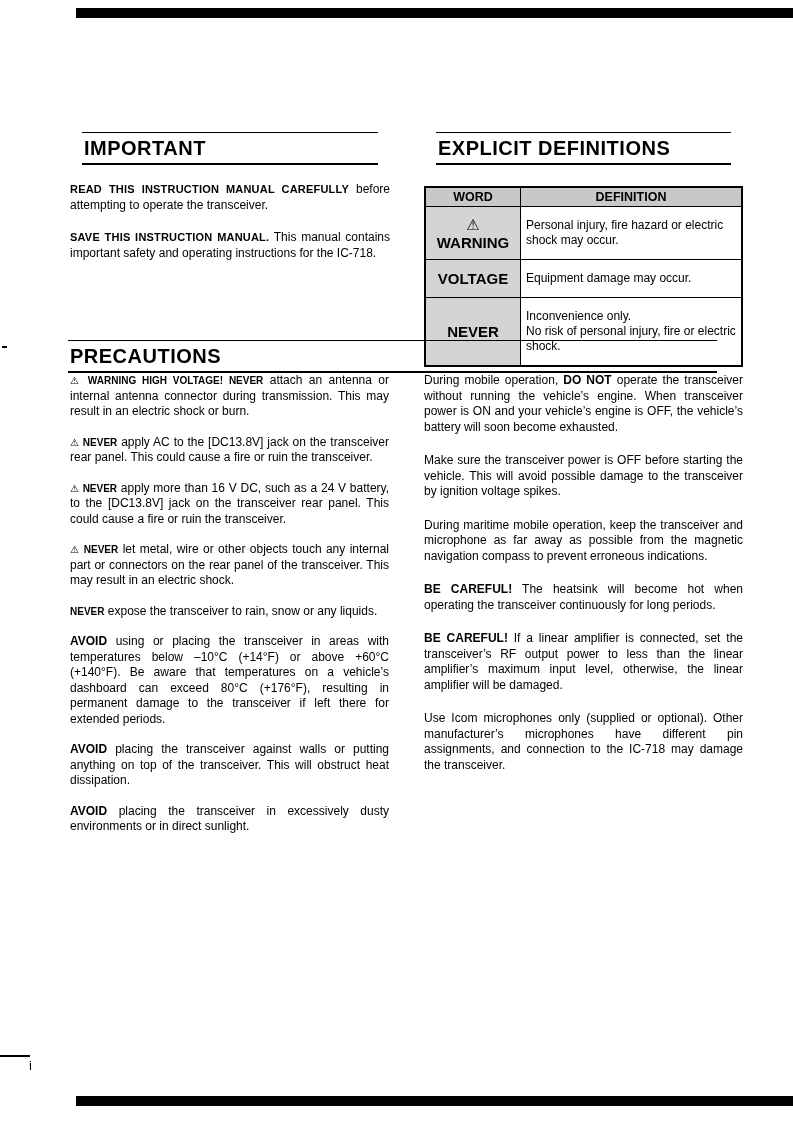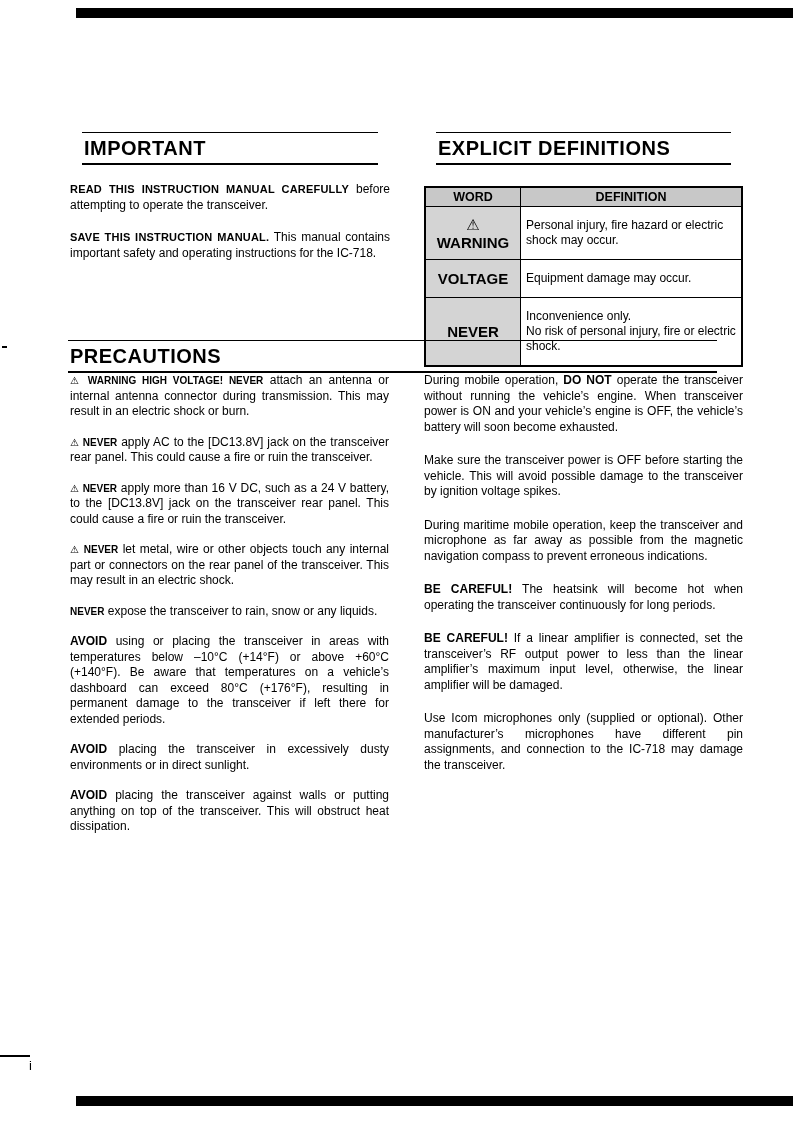--- a/index.html
+++ b/index.html
@@ -145,22 +145,22 @@
 
   <div class="precautions-cols">
 
     <div class="col col-left">
       <p class="para"><span></span><strong class="lead-lg">⚠ WARNING HIGH VOLTAGE! NEVER</strong><span> attach an antenna or internal antenna connector during transmission. This may result in an electric shock or burn.</span></p>
       <p class="para"><span></span><strong class="lead-lg">⚠ NEVER</strong><span> apply AC to the [DC13.8V] jack on the transceiver rear panel. This could cause a fire or ruin the transceiver.</span></p>
       <p class="para"><span></span><strong class="lead-lg">⚠ NEVER</strong><span> apply more than 16 V DC, such as a 24 V battery, to the [DC13.8V] jack on the transceiver rear panel. This could cause a fire or ruin the transceiver.</span></p>
       <p class="para"><span></span><strong class="lead-lg">⚠ NEVER</strong><span> let metal, wire or other objects touch any internal part or connectors on the rear panel of the transceiver. This may result in an electric shock.</span></p>
       <p class="para"><span></span><strong class="lead-lg">NEVER</strong><span> expose the transceiver to rain, snow or any liquids.</span></p>
       <p class="para"><span></span><strong class="lead">AVOID</strong><span> using or placing the transceiver in areas with temperatures below –10°C (+14°F) or above +60°C (+140°F). Be aware that temperatures on a vehicle’s dashboard can exceed 80°C (+176°F), resulting in permanent damage to the transceiver if left there for extended periods.</span></p>
+      <p class="para"><span></span><strong class="lead">AVOID</strong><span> placing the transceiver against walls or putting anything on top of the transceiver. This will obstruct heat dissipation.</span></p>
       <p class="para"><span></span><strong class="lead">AVOID</strong><span> placing the transceiver in excessively dusty environments or in direct sunlight.</span></p>
-      <p class="para"><span></span><strong class="lead">AVOID</strong><span> placing the transceiver against walls or putting anything on top of the transceiver. This will obstruct heat dissipation.</span></p>
     </div>
 
     <div class="col col-right">
       <p class="para"><span>During mobile operation, </span><strong class="lead">DO NOT</strong><span> operate the transceiver without running the vehicle’s engine. When transceiver power is ON and your vehicle’s engine is OFF, the vehicle’s battery will soon become exhausted.</span></p>
       <p class="para"><span>Make sure the transceiver power is OFF before starting the vehicle. This will avoid possible damage to the transceiver by ignition voltage spikes.</span><strong class="lead"></strong><span></span></p>
       <p class="para"><span>During maritime mobile operation, keep the transceiver and microphone as far away as possible from the magnetic navigation compass to prevent erroneous indications.</span><strong class="lead"></strong><span></span></p>
       <p class="para"><span></span><strong class="lead">BE CAREFUL!</strong><span> The heatsink will become hot when operating the transceiver continuously for long periods.</span></p>
       <p class="para"><span></span><strong class="lead">BE CAREFUL!</strong><span> If a linear amplifier is connected, set the transceiver’s RF output power to less than the linear amplifier’s maximum input level, otherwise, the linear amplifier will be damaged.</span></p>
       <p class="para"><span>Use Icom microphones only (supplied or optional). Other manufacturer’s microphones have different pin assignments, and connection to the IC-718 may damage the transceiver.</span><strong class="lead"></strong><span></span></p>
     </div>

